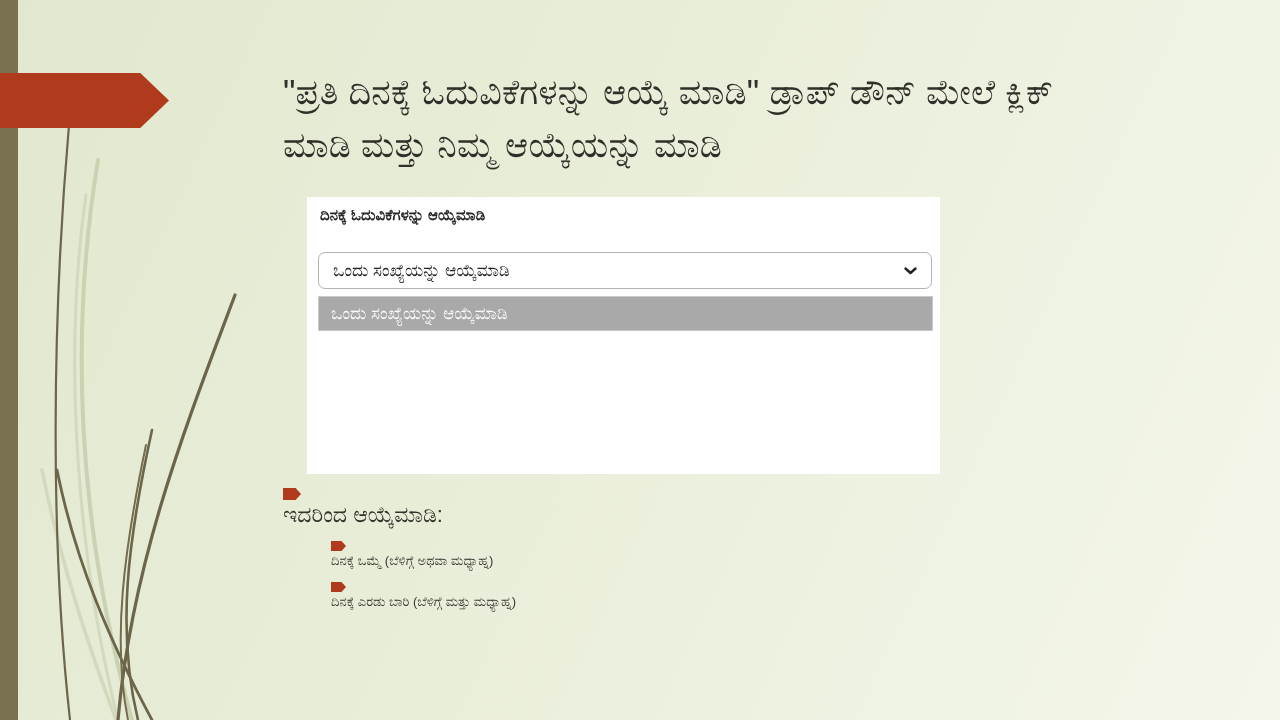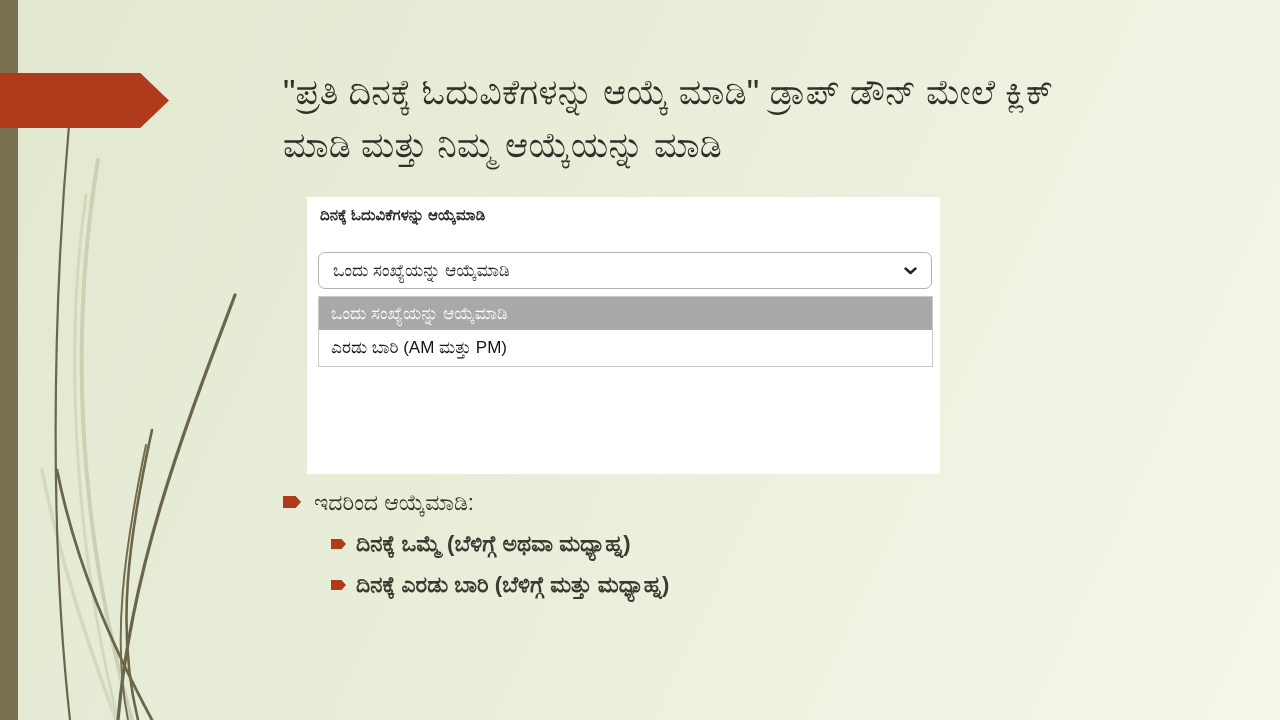--- a/index.html
+++ b/index.html
@@ -28,23 +28,23 @@
   }
   .select-box .chev{margin-left:auto;display:flex;align-items:center;}
   .options{
     position:absolute;left:11px;top:99px;width:615px;background:#fff;
     border:1px solid #c9c9c9;box-sizing:border-box;
   }
   .opt{display:flex;align-items:center;padding:0 12px;font-size:17px;color:#141414;height:36px;}
   .opt.hl{background:#a9a9a9;color:#fafafa;height:33px;}
   
   .bullets{position:absolute;left:283px;top:490px;width:700px;color:#33332c;}
-  .b-row{display:flex;align-items:baseline;}
+  .b-row{display:flex;align-items:baseline;flex-direction:column;}
   .b-row.l1{font-size:22px;}
-  .b-row.l2{font-size:22px;margin-left:48px;margin-top:15px;color:#3a3a33;font-weight:bold;}
+  .b-row.l2{font-size:13px;margin-left:48px;margin-top:15px;color:#3a3a33;}
   .b-arrow{flex:none;background:#b03a1c;clip-path:polygon(0 0,70% 0,100% 50%,70% 100%,0 100%);}
   .b-arrow.a1{width:18px;height:12px;margin-right:13px;transform:translateY(-2px);}
   .b-arrow.a2{width:15px;height:10px;margin-right:10px;transform:translateY(-2px);}
 </style>
 </head>
 <body>
 
 <div class="slide">
 
   <svg class="grass" viewBox="0 0 300 720" xmlns="http://www.w3.org/2000/svg">
@@ -72,21 +72,20 @@
       <span>ಒಂದು ಸಂಖ್ಯೆಯನ್ನು ಆಯ್ಕೆಮಾಡಿ</span>
       <span class="chev">
         <svg width="13" height="8" viewBox="0 0 13 8">
             <path d="M1.5 1.5 L6.5 6 L11.5 1.5" fill="none" stroke="#222" stroke-width="2.4" stroke-linecap="round" stroke-linejoin="round"></path>
           </svg>
       </span>
     </div>
 
     <div class="options">
       <div class="opt hl">ಒಂದು ಸಂಖ್ಯೆಯನ್ನು ಆಯ್ಕೆಮಾಡಿ</div>
-      <div class="opt">ಎರಡು ಬಾರಿ (AM ಮತ್ತು PM)</div>
     </div>
   </div>
 
   <div class="bullets">
     <div class="b-row l1">
       <span class="b-arrow a1"></span>
       <span>ಇದರಿಂದ ಆಯ್ಕೆಮಾಡಿ:</span>
     </div>
     <div class="b-row l2">
       <span class="b-arrow a2"></span>

